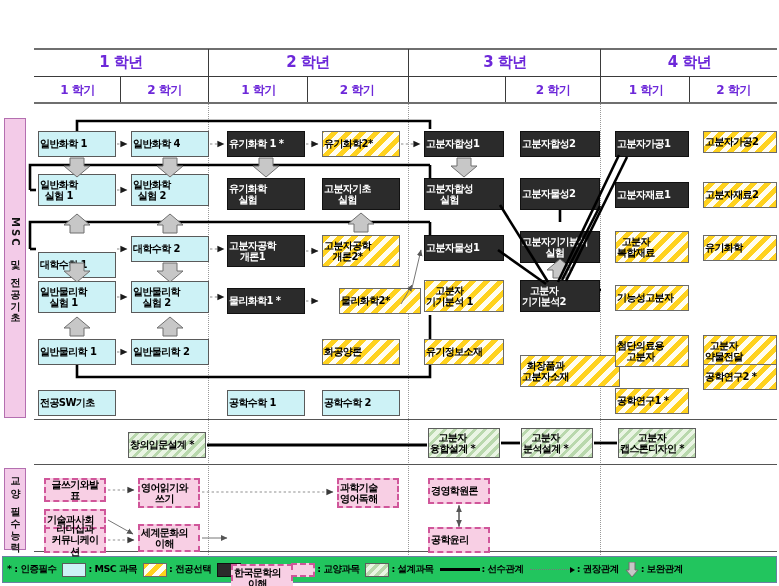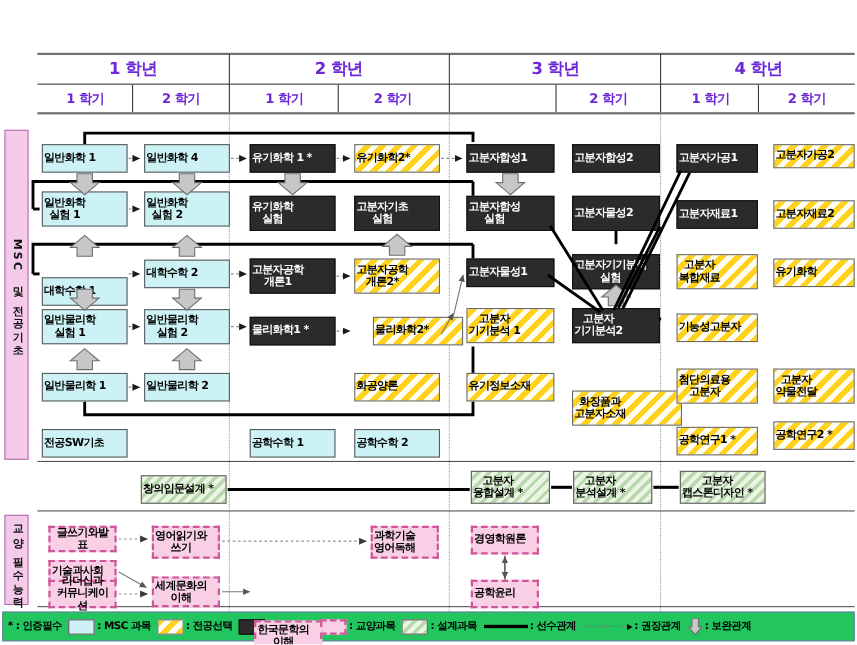--- a/index.html
+++ b/index.html
@@ -403,21 +403,21 @@
       </div>
       <div class="box t-elec" style="left: 615px; top: 335px; width: 74px; height: 32px;">
         <span>첨단의료용<br>고분자</span>
       </div>
       <div class="box t-elec" style="left: 703px; top: 335px; width: 74px; height: 32px;">
         <span>고분자<br>약물전달</span>
       </div>
       <div class="box t-elec" style="left: 615px; top: 388px; width: 74px; height: 26px;">
         <span>공학연구1 *</span>
       </div>
-      <div class="box t-elec" style="left: 703px; top: 383px; width: 74px; height: 26px;">
+      <div class="box t-elec" style="left: 703px; top: 364px; width: 74px; height: 26px;">
         <span>공학연구2 *</span>
       </div>
       <div class="box t-des" style="left: 128px; top: 432px; width: 78px; height: 26px;">
         <span>창의입문설계 *</span>
       </div>
       <div class="box t-des" style="left: 428px; top: 428px; width: 72px; height: 30px;">
         <span>고분자<br>융합설계 *</span>
       </div>
       <div class="box t-des" style="left: 521px; top: 428px; width: 72px; height: 30px;">
         <span>고분자<br>분석설계 *</span>

